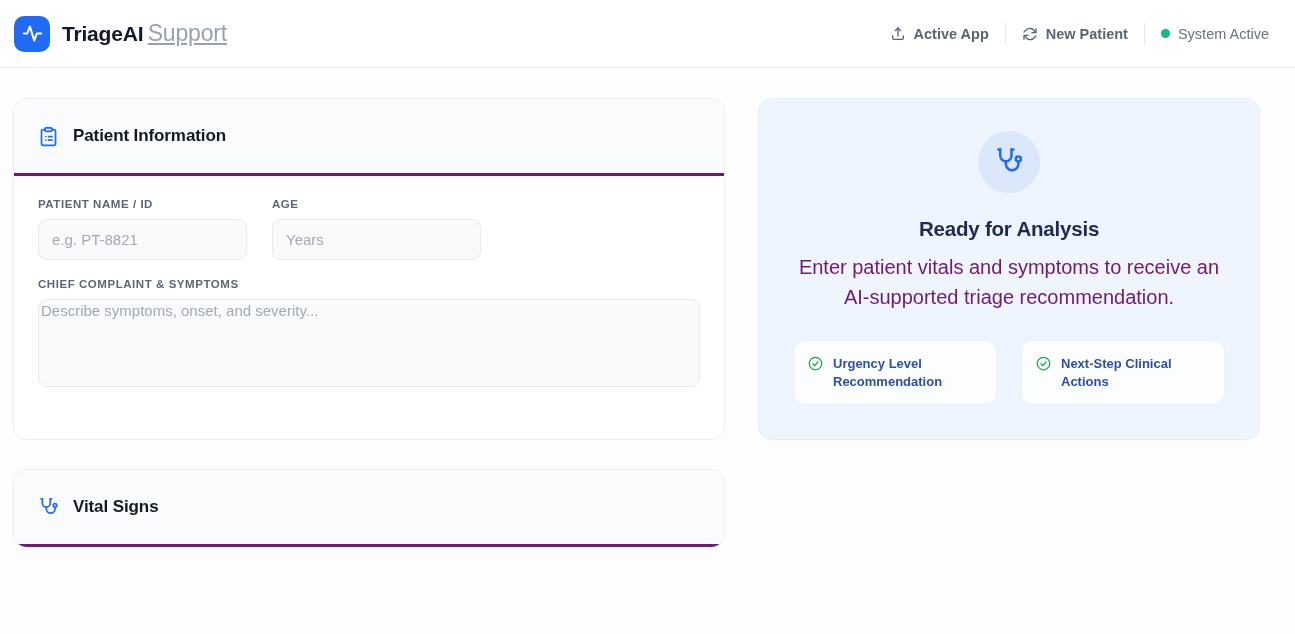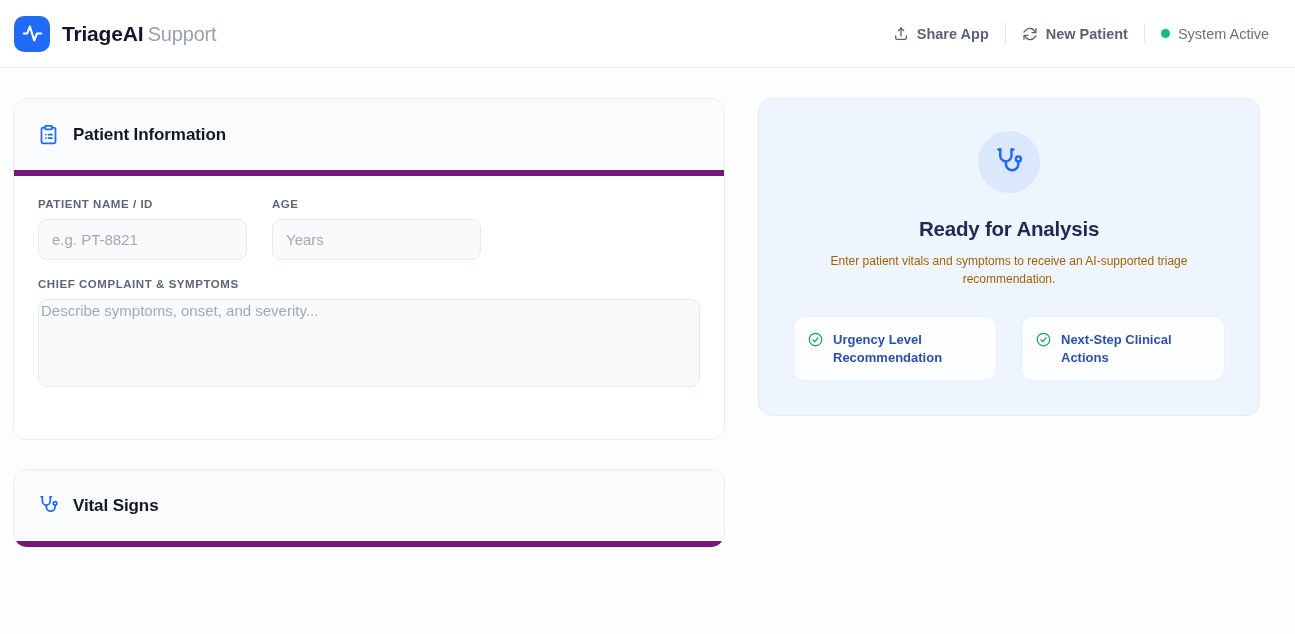--- a/index.html
+++ b/index.html
@@ -29,24 +29,25 @@
     flex: none;
   }
   .brand-title {
     font-size: 21px;
     font-weight: bold;
     color: #12172b;
     letter-spacing: -0.2px;
     white-space: nowrap;
   }
   .brand-sub {
-    font-size: 20px;
+    font-size: 23px;
     font-weight: normal;
     color: #9aa1ae;
     letter-spacing: -0.2px;
+    text-decoration: underline;
   }
   .header-actions { display: flex; align-items: center; }
   .hdr-btn {
     display: flex; align-items: center; gap: 8px;
     font-size: 14.5px;
     color: #5b6473;
     font-weight: bold;
     padding: 4px 16px;
     white-space: nowrap;
     background: none; border: none;
@@ -77,21 +78,21 @@
 
   
   .card {
     background: #ffffff;
     border: 1px solid #ececf0;
     border-radius: 14px;
     overflow: hidden;
   }
   .card-head {
     background: #fafbfc;
-    border-bottom: 6px solid #701a75;
+    border-bottom: 3px solid #701a75;
     padding: 20px 24px;
     display: flex; align-items: center; gap: 14px;
     height: 77px;
   }
   .card-head-title {
     font-size: 17px; font-weight: bold; color: #131824;
     letter-spacing: -0.1px;
   }
   .card-body { padding: 22px 24px 30px 24px; background: #ffffff; }
 
@@ -174,22 +175,22 @@
     margin: 0 auto 24px auto;
     display: flex; align-items: center; justify-content: center;
   }
   .analysis-title {
     font-size: 20.5px; font-weight: bold;
     color: #1e2a52;
     letter-spacing: -0.2px;
     margin-bottom: 11px;
   }
   .analysis-sub {
-    font-size: 12px;
-    color: #a16207;
+    font-size: 20px;
+    color: #701a75;
     line-height: 1.5;
     max-width: 430px;
     margin: 0 auto 28px auto;
   }
   .feature-row { display: flex; gap: 24px; }
   .feature-card {
     flex: 1;
     background: #fbfdff;
     border: 1px solid #e8f0fb;
     border-radius: 11px;
@@ -227,21 +228,21 @@
 
   <div class="header-actions">
     <button class="hdr-btn">
       <span class="check-ico">
         <svg width="16" height="16" viewBox="0 0 24 24" fill="none" stroke="#5b6473" stroke-width="2" stroke-linecap="round" stroke-linejoin="round">
           <path d="M4 15v3a2 2 0 0 0 2 2h12a2 2 0 0 0 2-2v-3"></path>
           <polyline points="8 7 12 3 16 7"></polyline>
           <line x1="12" y1="3" x2="12" y2="15"></line>
         </svg>
       </span>
-      <span>Share App</span>
+      <span>Active App</span>
     </button>
 
     <div class="hdr-divider"></div>
 
     <button class="hdr-btn">
       <span class="check-ico">
         <svg width="16" height="16" viewBox="0 0 24 24" fill="none" stroke="#5b6473" stroke-width="2" stroke-linecap="round" stroke-linejoin="round">
           <polyline points="21 4 21 10 15 10"></polyline>
           <polyline points="3 20 3 14 9 14"></polyline>
           <path d="M19.4 9a8 8 0 0 0-13.3-3L3 9"></path>

